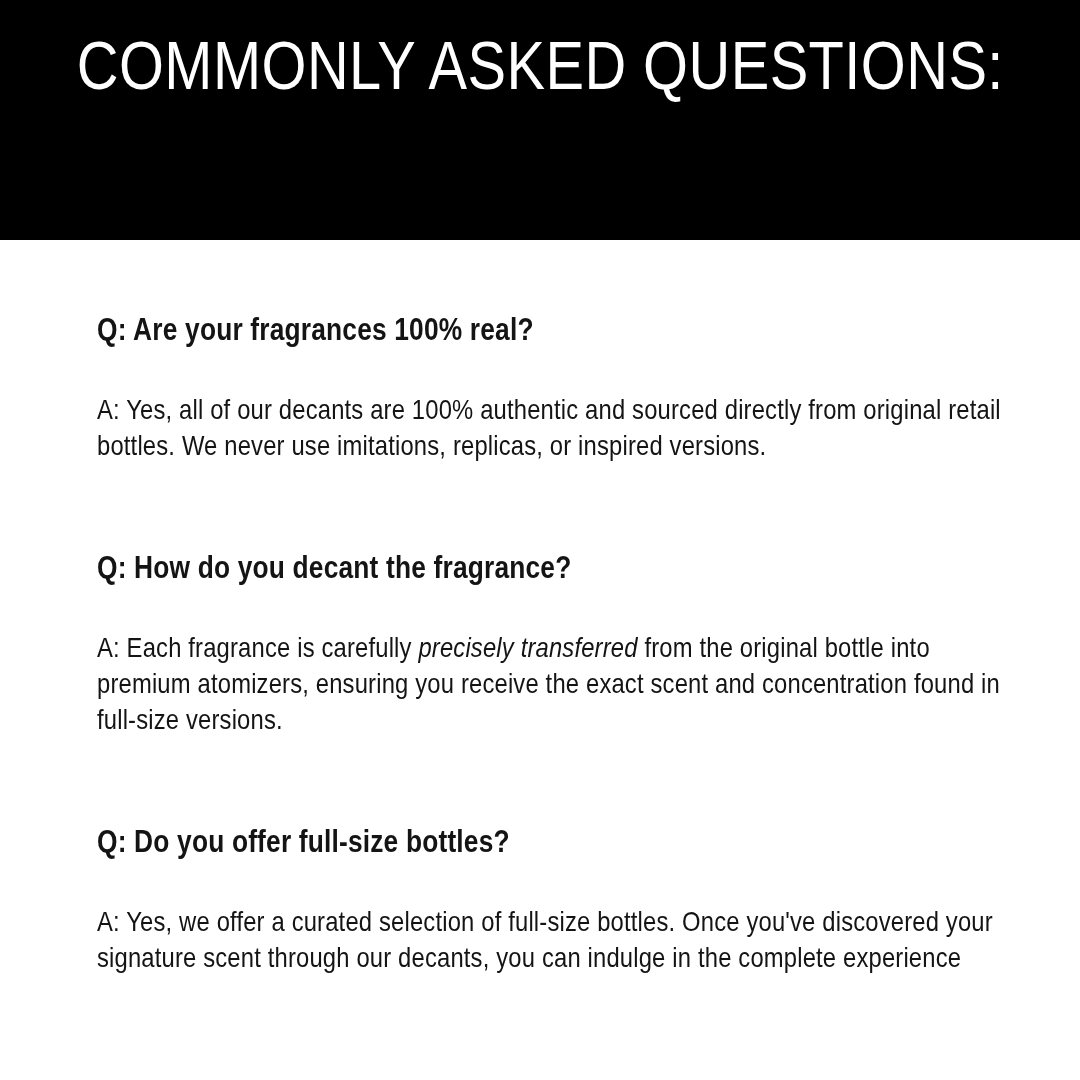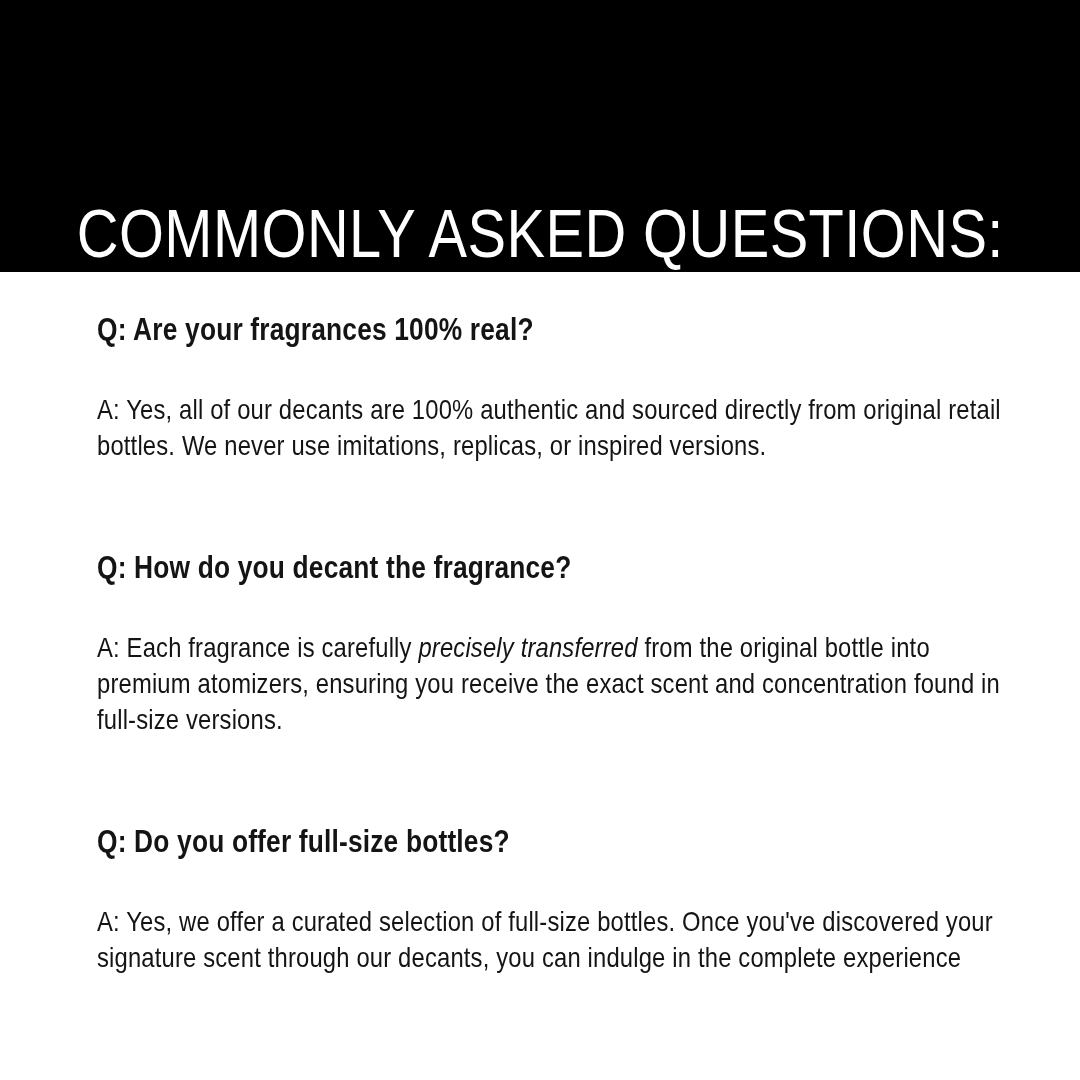--- a/index.html
+++ b/index.html
@@ -13,24 +13,24 @@
     height: 1080px;
     background: #ffffff;
     overflow: hidden;
     font-family: "Liberation Sans", sans-serif;
   }
   .header-band {
     position: absolute;
     top: 0;
     left: 0;
     width: 1080px;
-    height: 272px;
+    height: 240px;
     background: #000000;
     display: flex;
-    align-items: flex-end;
+    align-items: flex-start;
     justify-content: center;
   }
   .header-band h1 {
     margin: 0;
     padding-top: 26px;
     color: #ffffff;
     font-size: 68px;
     font-weight: 400;
     letter-spacing: 0.5px;
     white-space: nowrap;

